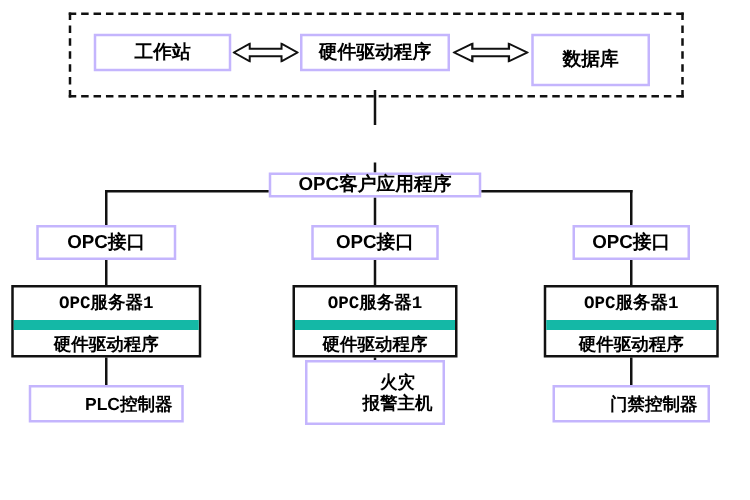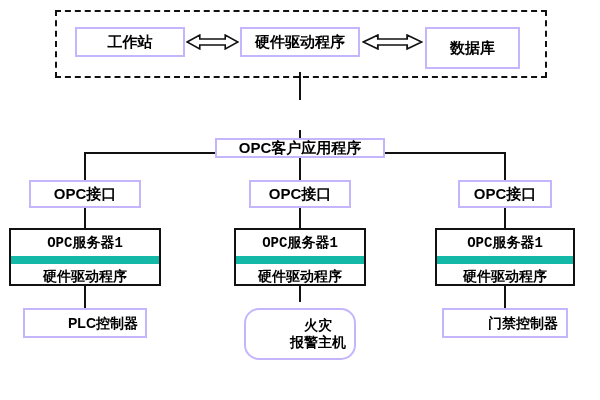--- a/index.html
+++ b/index.html
@@ -33,21 +33,21 @@
     position:absolute;box-sizing:border-box;border:2px solid #111;background:#fff;
     height:58px;top:228px;font-weight:bold;font-size:14px;text-align:center;font-family:Liberation Mono, monospace;
   }
   .stack-l{left:9px;width:152px;}
   .stack-m{left:234px;width:132px;}
   .stack-r{left:435px;width:140px;}
   .stack-row{height:26px;line-height:26px;}
   .stack-row.divided{border-top:8px solid #14b8a6;}
   
   .device-l{left:23px;top:308px;width:124px;height:30px;}
-  .device-m{left:244px;top:308px;width:112px;height:52px;border-radius:15px;}
+  .device-m{left:244px;top:288px;width:112px;height:52px;}
   .device-r{left:442px;top:308px;width:126px;height:30px;}
   
   .line{position:absolute;background:#111;}
   .v{width:2px;}
   .h{height:2px;}
   .arrow-svg{position:absolute;top:34px;height:16px;}
 </style>
 </head>
 <body>
 

